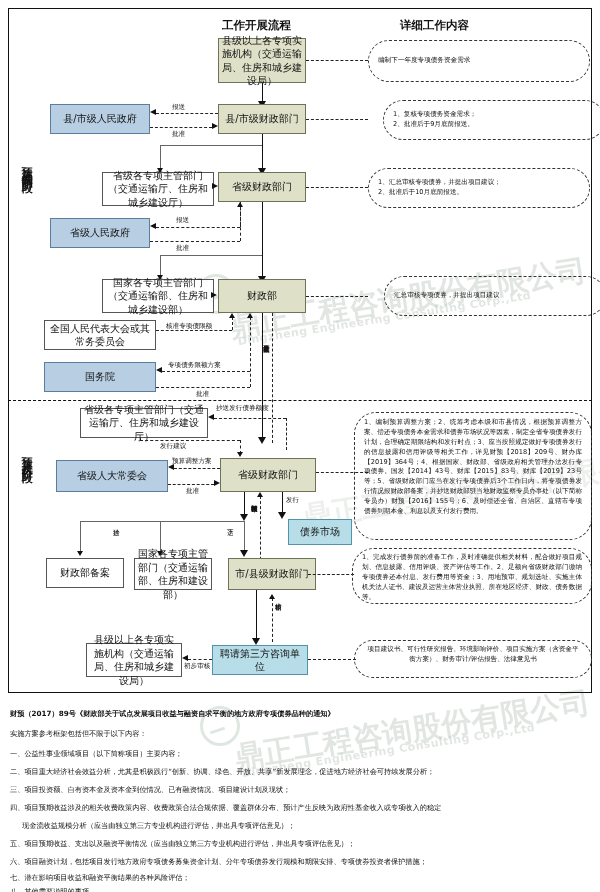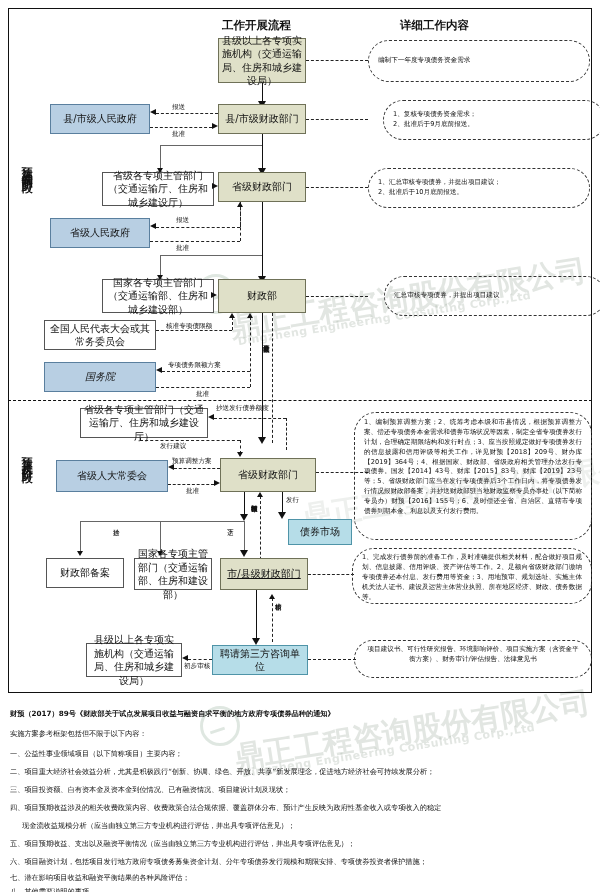--- a/index.html
+++ b/index.html
@@ -188,21 +188,21 @@
   <div class="note" style="left:384px;top:276px;width:222px;height:40px;">
     <span>汇总审核专项债券，并提出项目建议</span>
   </div>
 
   <div class="node n-white" style="left:44px;top:320px;width:112px;height:30px;">全国人民代表大会或其常务委员会</div>
   <div class="dh" style="left:156px;top:330px;width:76px;"></div>
   <div class="dv" style="left:232px;top:317px;height:13px;"></div>
   <div class="ar ar-u sm" style="left:229px;top:313px;"></div>
   <div class="elab" style="left:166px;top:322px;">核准专项债限额</div>
 
-  <div class="node n-blue" style="left:44px;top:362px;width:112px;height:30px;font-style:italic;">国务院</div>
+  <div class="node n-blue" style="left:44px;top:362px;width:112px;height:30px;">国务院</div>
   <div class="dh" style="left:162px;top:371px;width:88px;"></div>
   <div class="ar ar-l" style="left:156px;top:367.4px;"></div>
   <div class="elab" style="left:168px;top:361px;">专项债务限额方案</div>
   <div class="dh" style="left:156px;top:387px;width:94px;"></div>
   <div class="dv" style="left:250px;top:317px;height:70px;"></div>
   <div class="ar ar-u sm" style="left:247px;top:313px;"></div>
   <div class="elab" style="left:196px;top:390px;">批准</div>
 
   <div class="ln v thick" style="left:261.5px;top:313px;height:128px;"></div>
   <div class="ar ar-d" style="left:258px;top:437px;"></div>
@@ -253,21 +253,21 @@
   <div class="ar ar-d" style="left:240px;top:550px;"></div>
   <div class="vlab" style="left:112px;top:524px;">抄送</div>
   <div class="vlab" style="left:226px;top:524px;">下达</div>
 
   <div class="dv" style="left:260px;top:496px;height:84px;"></div>
   <div class="ar ar-u sm" style="left:257px;top:492px;"></div>
   <div class="vlab" style="left:250px;top:500px;">审核预算申报材料</div>
 
   <div class="node n-white" style="left:46px;top:558px;width:78px;height:30px;">财政部备案</div>
   <div class="node n-white" style="left:134px;top:558px;width:78px;height:32px;">国家各专项主管部门（交通运输部、住房和建设部）</div>
-  <div class="node n-olive" style="left:220px;top:558px;width:88px;height:32px;text-decoration:underline;">市/县级财政部门</div>
+  <div class="node n-olive" style="left:228px;top:558px;width:88px;height:32px;">市/县级财政部门</div>
 
   <div class="dh" style="left:308px;top:574px;width:46px;"></div>
   <div class="note j" style="left:352px;top:548px;width:240px;height:56px;padding:4px 9px;">
     <span>1、完成发行债券前的准备工作，及时准确提供相关材料，配合做好项目规划、信息披露、信用评级、资产评估等工作。2、足额向省级财政部门缴纳专项债券还本付息、发行费用等资金；3、用地预审、规划选址、实施主体机关法人证书、建设及运营主体营业执照、所在地区经济、财政、债务数据等。</span>
   </div>
 
   <div class="ln v thick" style="left:255.5px;top:590px;height:52px;"></div>
   <div class="ar ar-d" style="left:252px;top:638px;"></div>
   <div class="dv" style="left:272px;top:598px;height:44px;"></div>
   <div class="ar ar-u sm" style="left:269px;top:594px;"></div>

